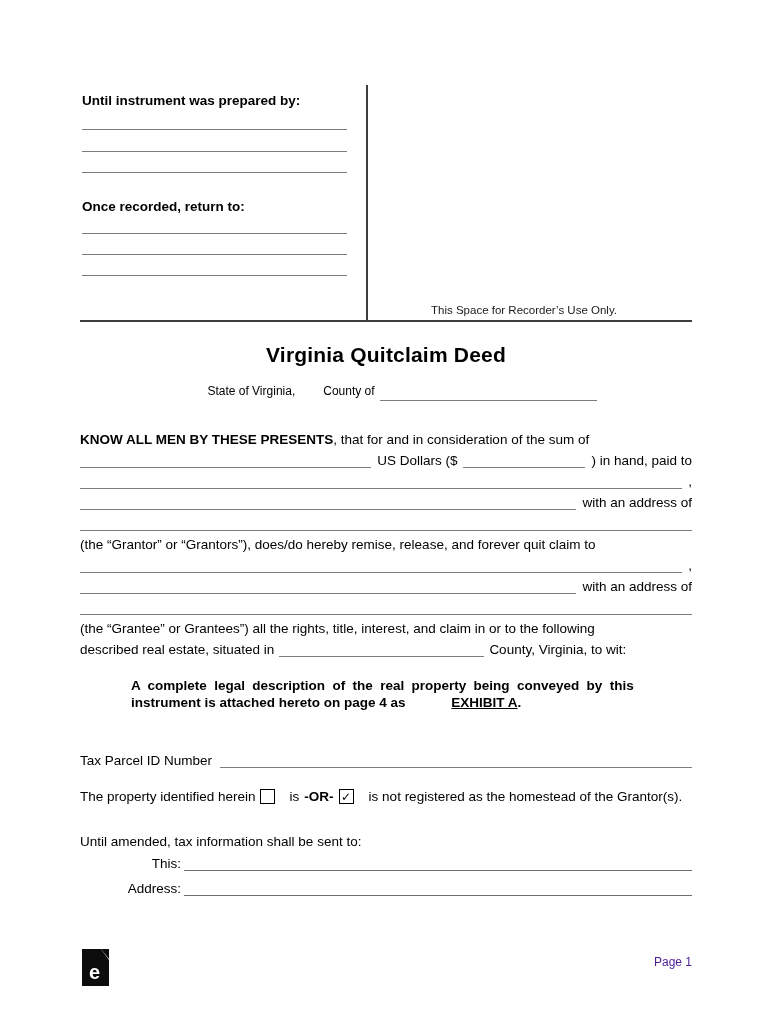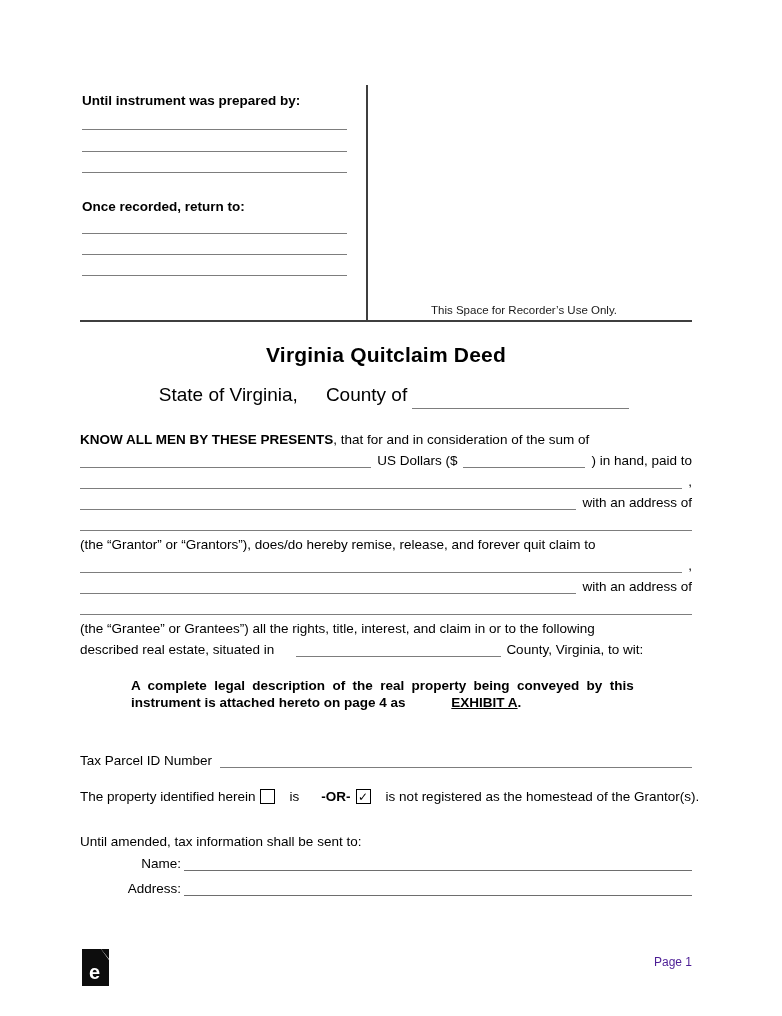--- a/index.html
+++ b/index.html
@@ -25,34 +25,34 @@
   .prep-line { position:absolute; left:2px; width:265px; height:0; }
   .pl1 { top:44px; } .pl2 { top:66px; } .pl3 { top:87px; }
   .rl1 { top:148px; } .rl2 { top:169px; } .rl3 { top:190px; }
   .vdiv { position:absolute; left:286px; top:0; width:2px; height:235px; background:#3f3f3f; }
   .hdiv { position:absolute; left:0; bottom:-2px; width:612px; height:2px; background:#3f3f3f; }
   .recorder-note { position:absolute; right:75px; bottom:4px; font-size:11.5px; color:#1a1a1a; }
 
   
   .doc-title { position:absolute; left:80px; top:343px; width:612px; text-align:center;
                font-size:21px; font-weight:bold; letter-spacing:0.2px; }
-  .jurisdiction { position:absolute; left:88px; top:384px; width:612px;
+  .jurisdiction { position:absolute; left:96px; top:384px; width:612px;
                   display:flex; justify-content:center; align-items:flex-end;
-                  font-size:19px; }
+                  font-size:12px; }
   .jur-gap { width:28px; }
   .jur-blank { width:217px; height:13px; border-bottom:1px solid #7d7d7d;
                position:relative; top:3px; margin-left:5px; }
 
   
   .body-block { position:absolute; left:80px; top:432px; width:612px; font-size:13.5px; }
   .line { display:flex; align-items:baseline; height:21px; white-space:pre; }
   .blank { height:12px; border-bottom:1px solid #7d7d7d; position:relative; top:3px; }
   .grow { flex:1 1 auto; }
   .b { font-weight:bold; }
-  .ml3 { margin-left:15px; } .ml5 { margin-left:22px; } .ml6 { margin-left:6px; }
+  .ml3 { margin-left:15px; } .ml5 { margin-left:5px; } .ml6 { margin-left:6px; }
   .mr5 { margin-right:5px; } .mr6 { margin-right:6px; }
 
   .legal-desc { margin:14px 0 0 51px; width:514px; font-weight:bold; font-size:13.5px; line-height:17px; }
   .ws { word-spacing:3.6px; }
   .exhibit { text-decoration:underline;margin-left:42px; }
 
   .tax-parcel { margin-top:42px; }
   .homestead { margin-top:15px; height:24px; white-space:pre; display:flex; }
   .checkbox { width:15px; height:15px; border:1.5px solid #000; display:inline-flex;
               align-items:center; justify-content:center; flex:0 0 auto; }
@@ -177,21 +177,21 @@
       <span class="b ml5">-OR-</span>
       <span class="checkbox" style="margin-left:5px"><span class="checkmark">✓</span></span>
       <span class="ml3">is not registered as the homestead of the Grantor(s).</span>
     </div>
 
     <div class="tax-info-heading">
       <span>Until amended, tax information shall be sent to:</span>
     </div>
 
     <div class="recipient-line">
-      <span class="recipient-label">Name:</span>
+      <span class="recipient-label">This:</span>
       <span class="recipient-blank"></span>
     </div>
 
     <div class="recipient-line">
       <span class="recipient-label">Address:</span>
       <span class="recipient-blank"></span>
     </div>
 
   </div>
 

